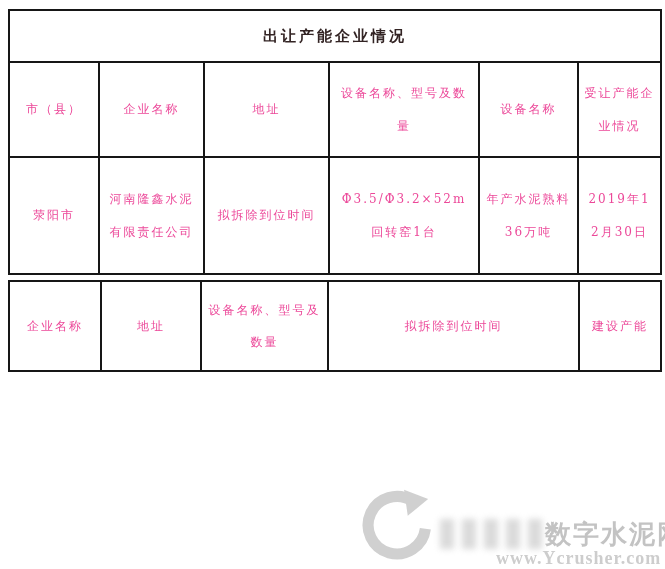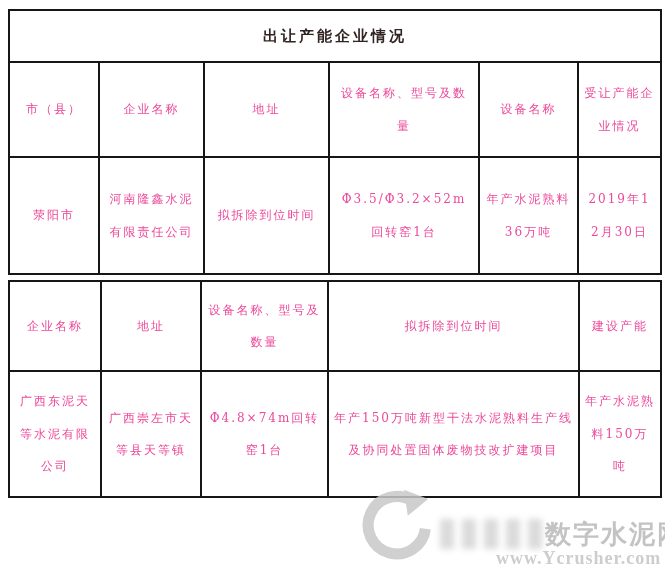--- a/index.html
+++ b/index.html
@@ -145,27 +145,20 @@
         <col style="width:82px">
     </colgroup>
     <tbody>
       <tr class="r-header-in">
         <td>企业名称</td>
         <td>地址</td>
         <td>设备名称、型号及数量</td>
         <td>拟拆除到位时间</td>
         <td>建设产能</td>
       </tr>
-      <tr class="r-data-in">
-        <td>广西东泥天等水泥有限公司</td>
-        <td>广西崇左市天等县天等镇</td>
-        <td>Φ4.8×74m回转窑1台</td>
-        <td>年产150万吨新型干法水泥熟料生产线及协同处置固体废物技改扩建项目</td>
-        <td>年产水泥熟料150万吨</td>
-      </tr>
     </tbody>
   </table>
 
   <div class="watermark">
     <svg class="wm-logo" viewBox="0 0 90 82">
       <path d="M67 14 A31 31 0 1 0 81 44" fill="none" stroke="#c8c8c8" stroke-width="12"></path>
       <path d="M58 2 L84 12 L62 30 Z" fill="#c8c8c8"></path>
     </svg>
     <div class="wm-smudge"></div>
     <div class="wm-name">数字水泥网</div>

